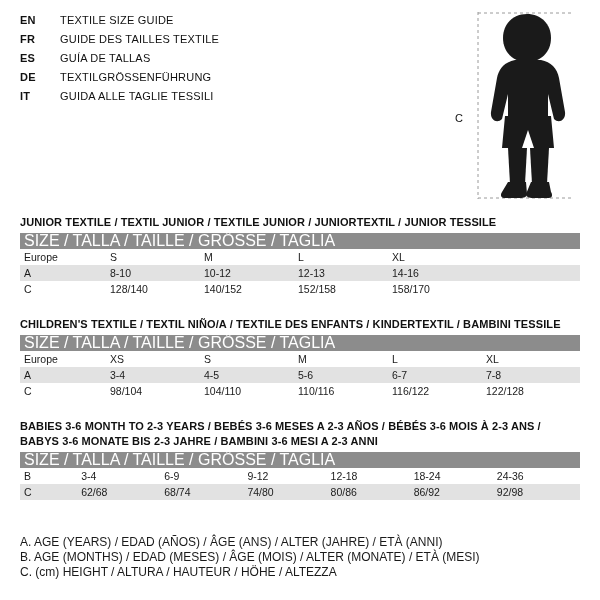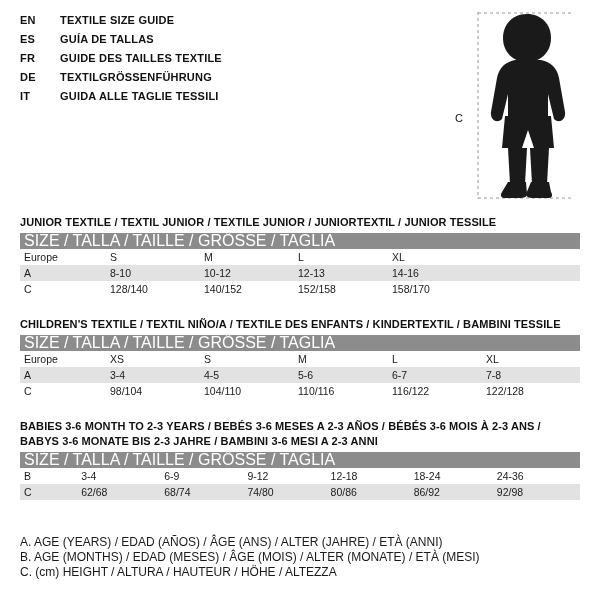--- a/index.html
+++ b/index.html
@@ -35,21 +35,21 @@
     font-size: 11px;
     letter-spacing: 0.2px;
   }
   .lang-code {
     width: 40px;
     flex: 0 0 40px;
     font-weight: bold;
     color: #111;
   }
   .lang-text {
-    font-weight: bold;
+    font-weight: normal;
     color: #111;
   }
 
   
   .figure-wrap {
     position: absolute;
     left: 455px;
     top: 8px;
     width: 135px;
     height: 195px;
@@ -128,26 +128,26 @@
 <body>
 
 <div class="page">
 
   <div class="langs">
     <div class="lang-row">
       <span class="lang-code">EN</span>
       <span class="lang-text">TEXTILE SIZE GUIDE</span>
     </div>
     <div class="lang-row">
+      <span class="lang-code">FR</span>
+      <span class="lang-text">GUIDE DES TAILLES TEXTILE</span>
+    </div>
+    <div class="lang-row">
       <span class="lang-code">ES</span>
       <span class="lang-text">GUÍA DE TALLAS</span>
-    </div>
-    <div class="lang-row">
-      <span class="lang-code">FR</span>
-      <span class="lang-text">GUIDE DES TAILLES TEXTILE</span>
     </div>
     <div class="lang-row">
       <span class="lang-code">DE</span>
       <span class="lang-text">TEXTILGRÖSSENFÜHRUNG</span>
     </div>
     <div class="lang-row">
       <span class="lang-code">IT</span>
       <span class="lang-text">GUIDA ALLE TAGLIE TESSILI</span>
     </div>
   </div>

